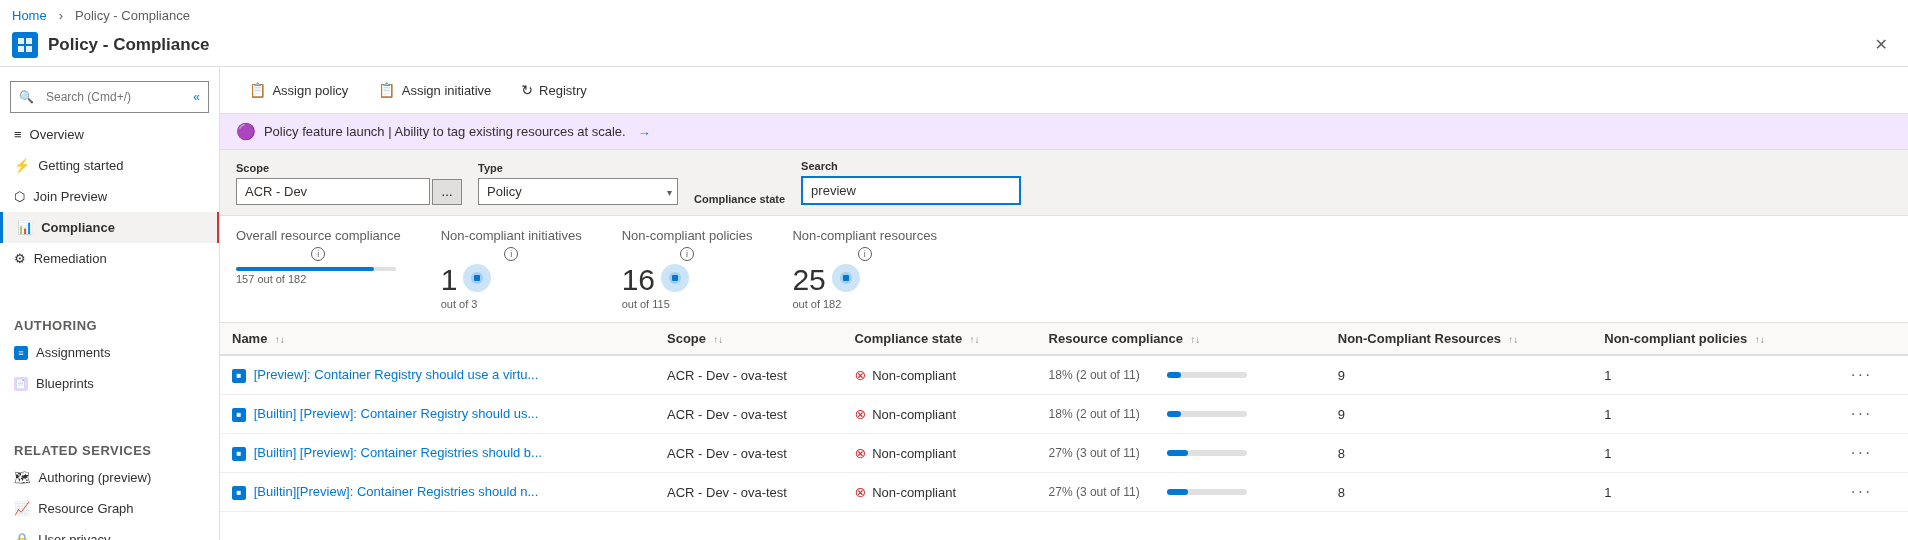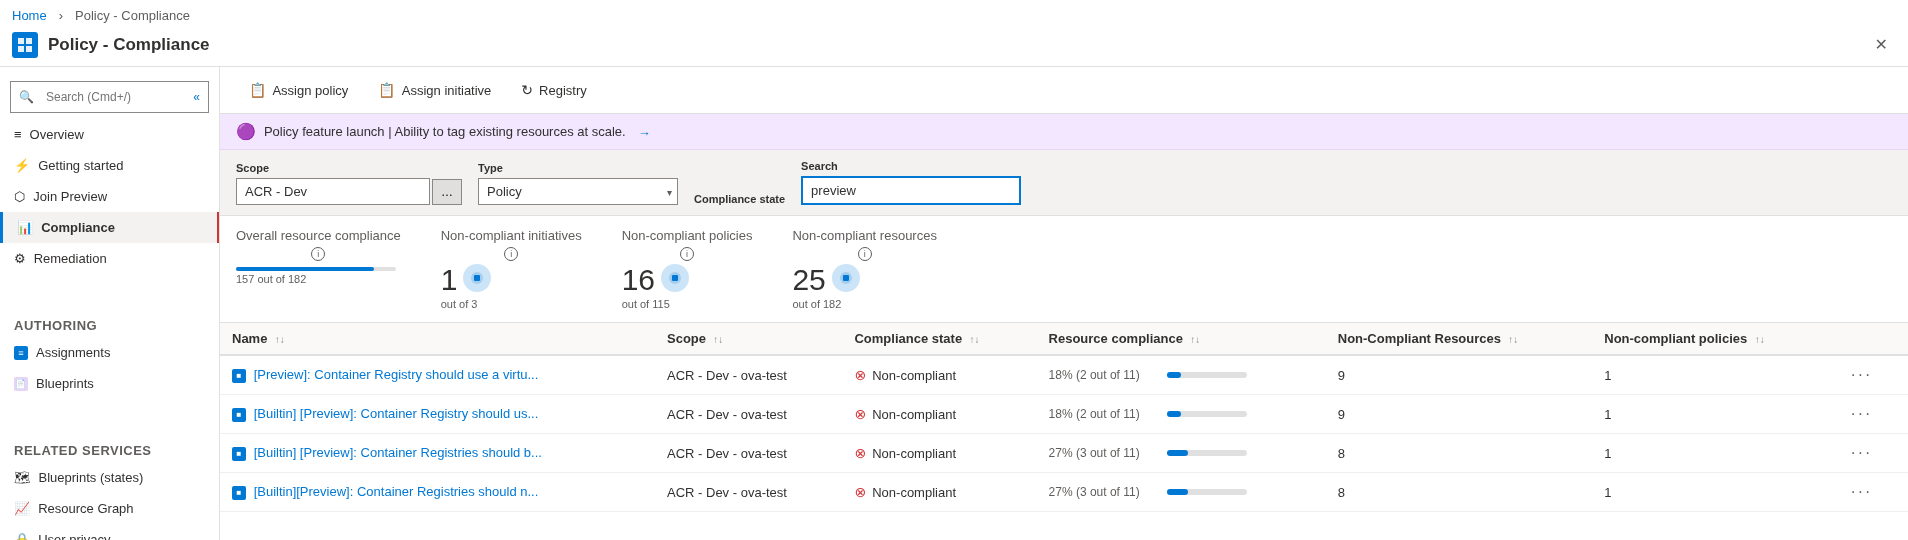--- a/index.html
+++ b/index.html
@@ -129,21 +129,21 @@
     </div>
     <div class="sidebar-item">
       <span style="width:14px;height:14px;background:#e8d5f5;border-radius:2px;display:inline-flex;align-items:center;justify-content:center;font-size:9px;color:#7719aa;">📄</span>
       <span>Blueprints</span>
     </div>
 
     <div class="sidebar-divider"></div>
     <div class="sidebar-section">Related Services</div>
     <div class="sidebar-item">
       <span style="font-size:13px;">🗺</span>
-      <span>Blueprints (states)</span>
+      <span>Authoring (preview)</span>
     </div>
     <div class="sidebar-item">
       <span style="font-size:13px;">📈</span>
       <span>Resource Graph</span>
     </div>
     <div class="sidebar-item">
       <span style="font-size:13px;">🔒</span>
       <span>User privacy</span>
     </div>
   </div>

